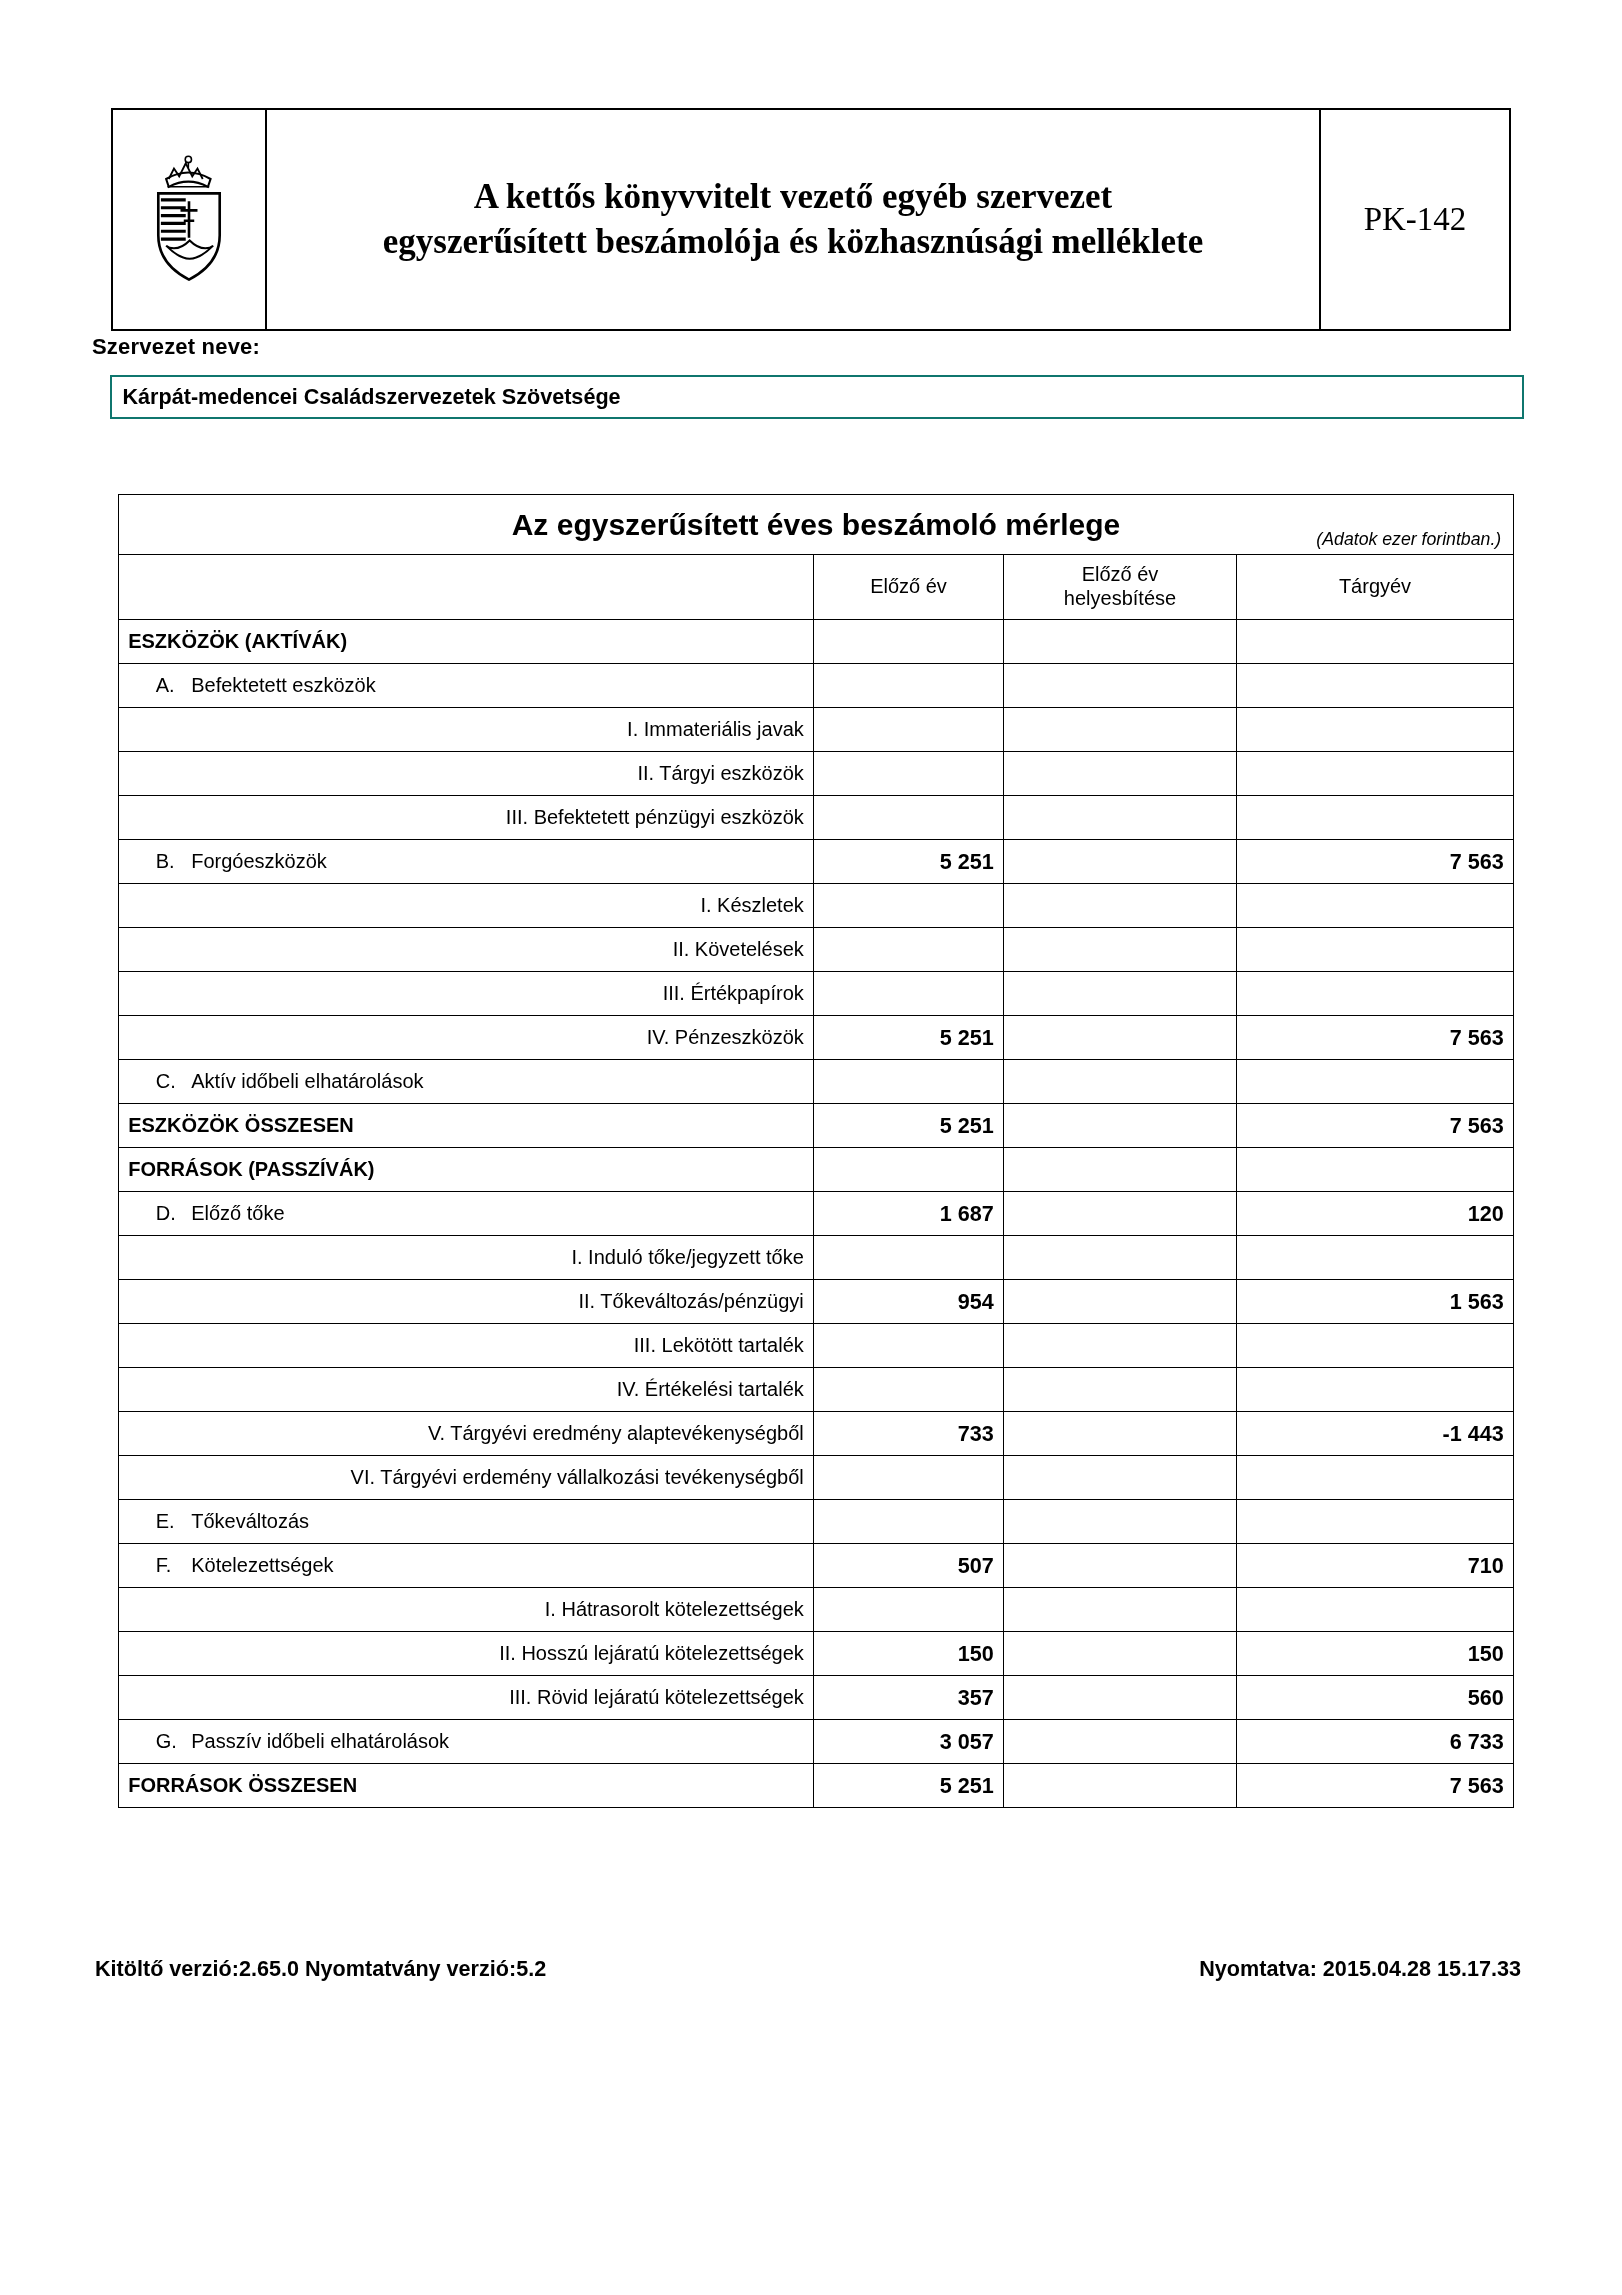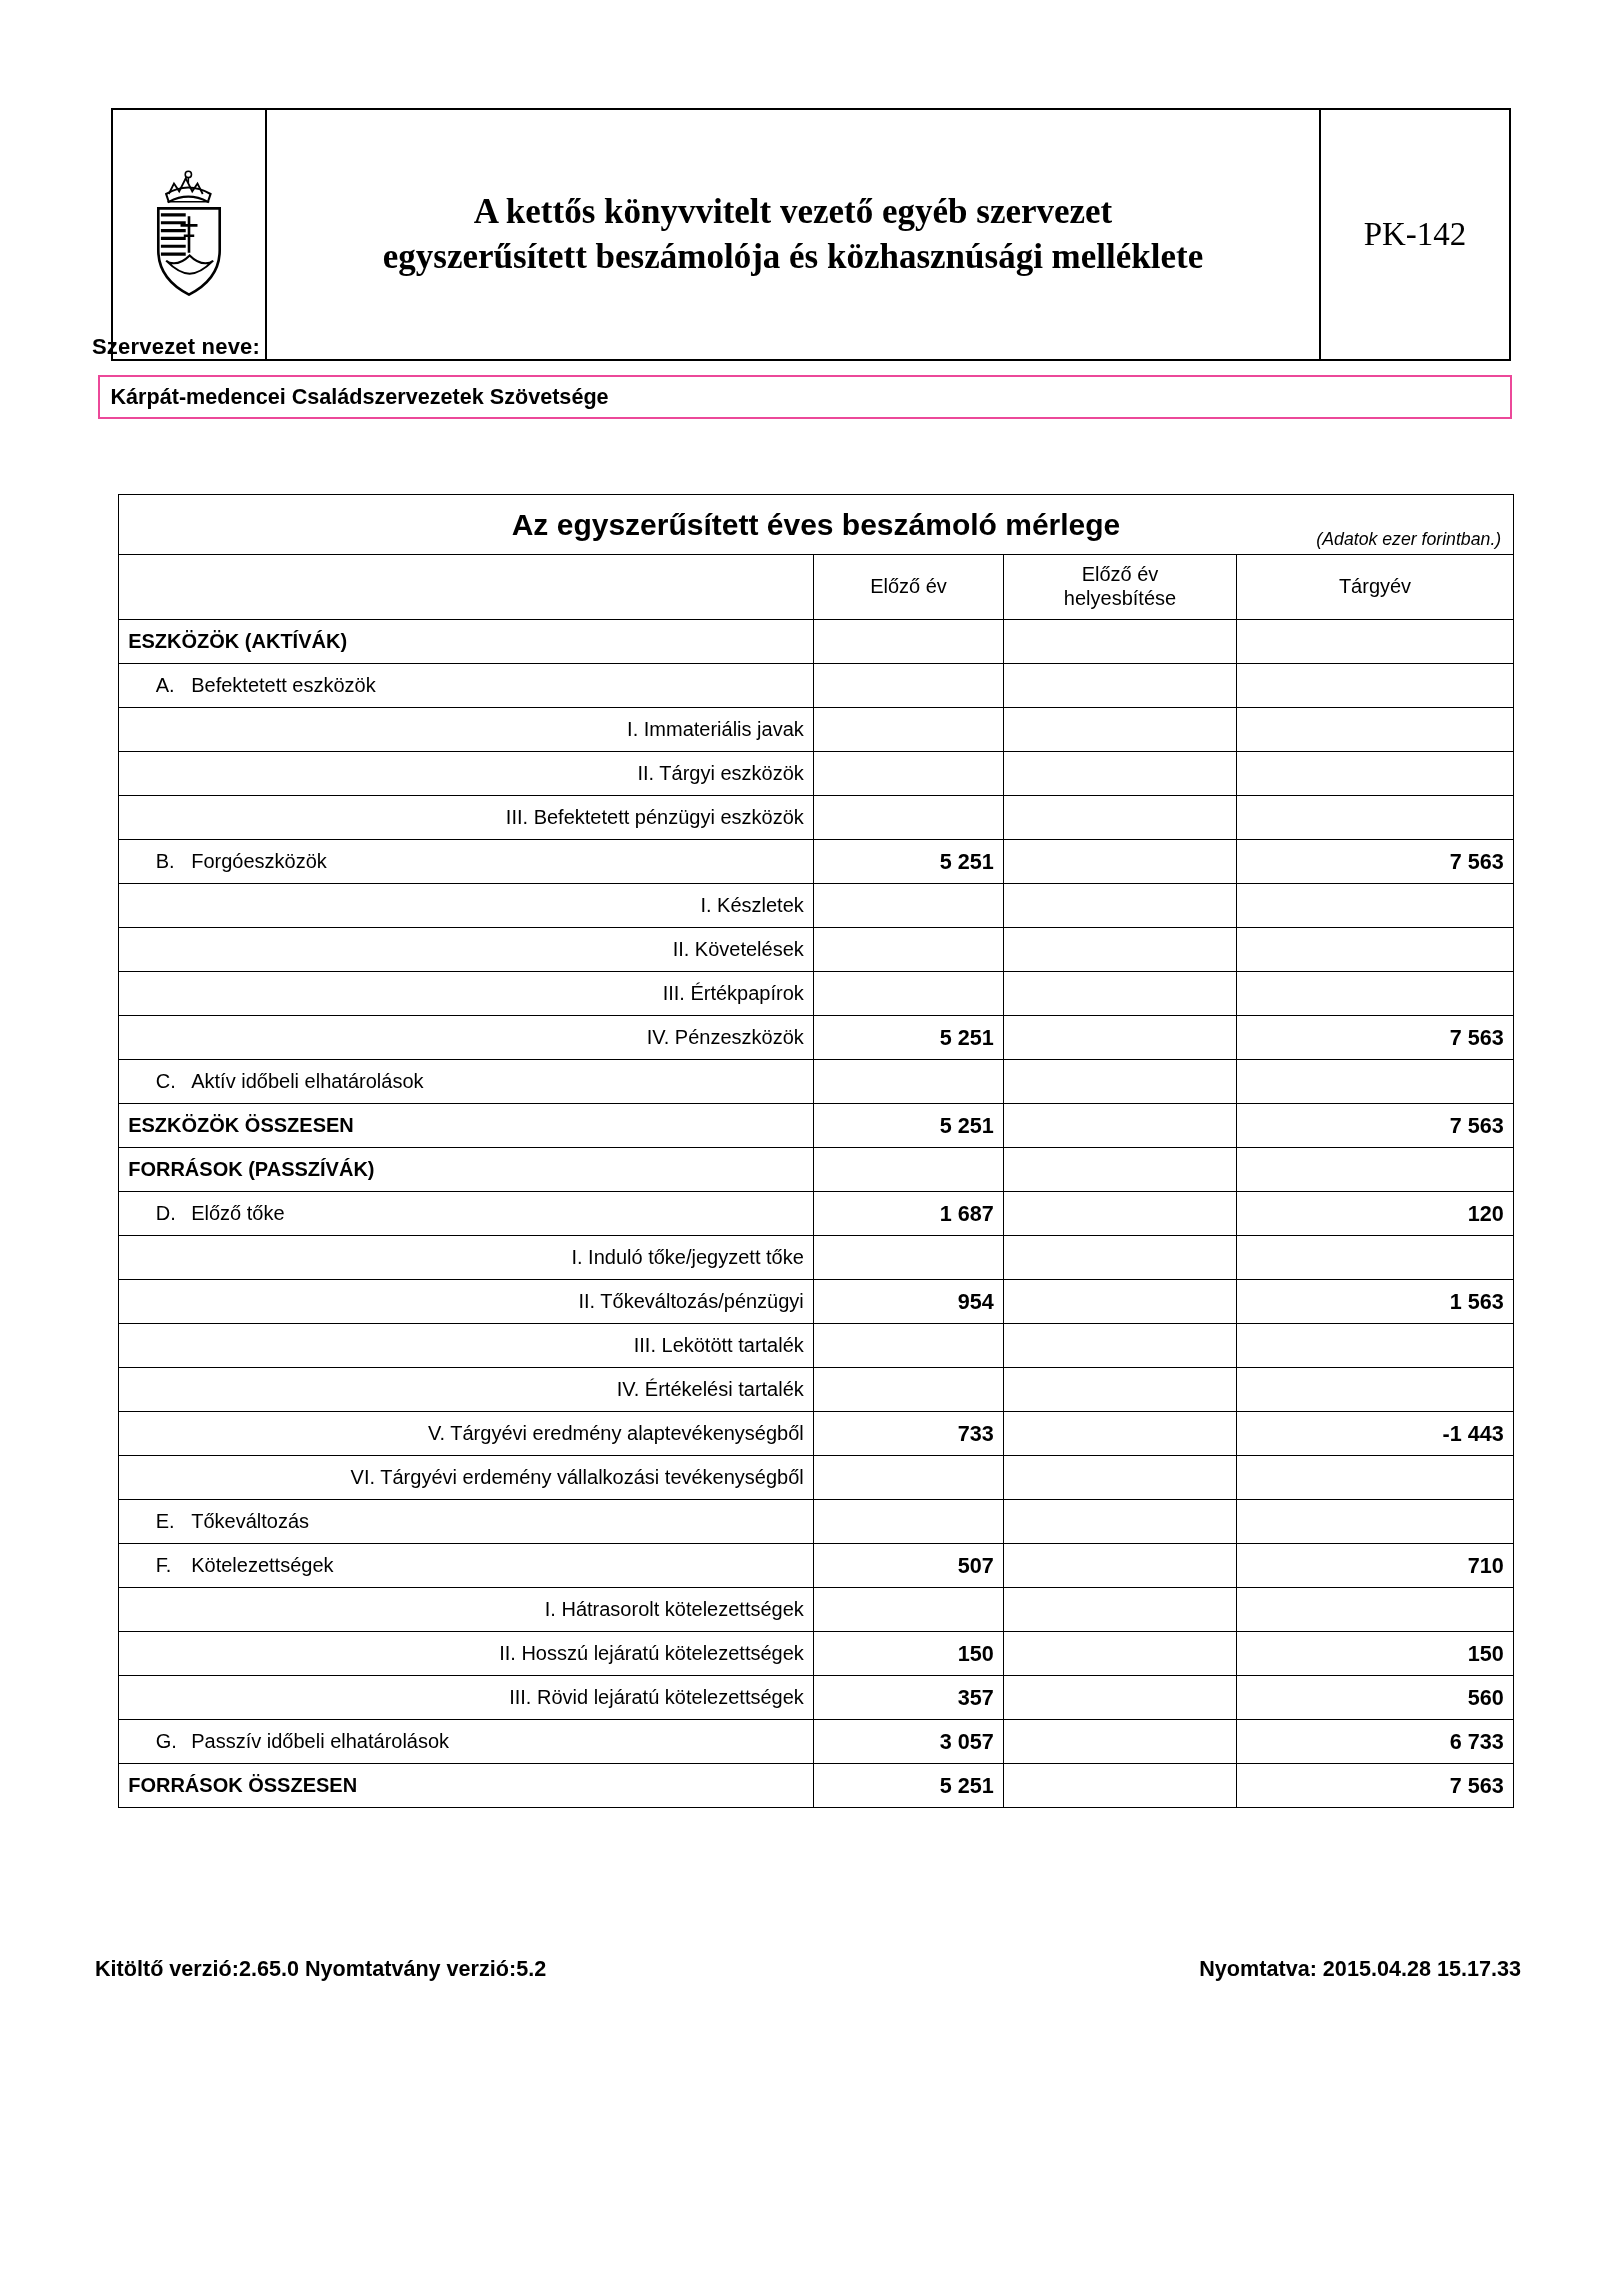--- a/index.html
+++ b/index.html
@@ -21,21 +21,21 @@
     box-sizing: border-box;
     padding: 0;
   }
 
   
   .header-box {
     position: absolute;
     left: 111px;
     top: 108px;
     width: 1400px;
-    height: 253px;
+    height: 223px;
     border: 2px solid #000;
     box-sizing: border-box;
     display: flex;
     align-items: stretch;
   }
   .header-crest {
     width: 154px;
     border-right: 2px solid #000;
     display: flex;
     align-items: center;
@@ -73,25 +73,25 @@
   .org-label {
     position: absolute;
     left: 92px;
     top: 334px;
     font-size: 22px;
     font-weight: bold;
     letter-spacing: 0.2px;
   }
   .org-box {
     position: absolute;
-    left: 98px;
+    left: 110px;
     top: 375px;
     width: 1414px;
     height: 44px;
-    border: 2px solid #ec4899;
+    border: 2px solid #0f766e;
     box-sizing: border-box;
     display: flex;
     align-items: center;
     padding-left: 10.5px;
     font-size: 21.6px;
     font-weight: bold;
   }
 
   
   .table-wrap {

